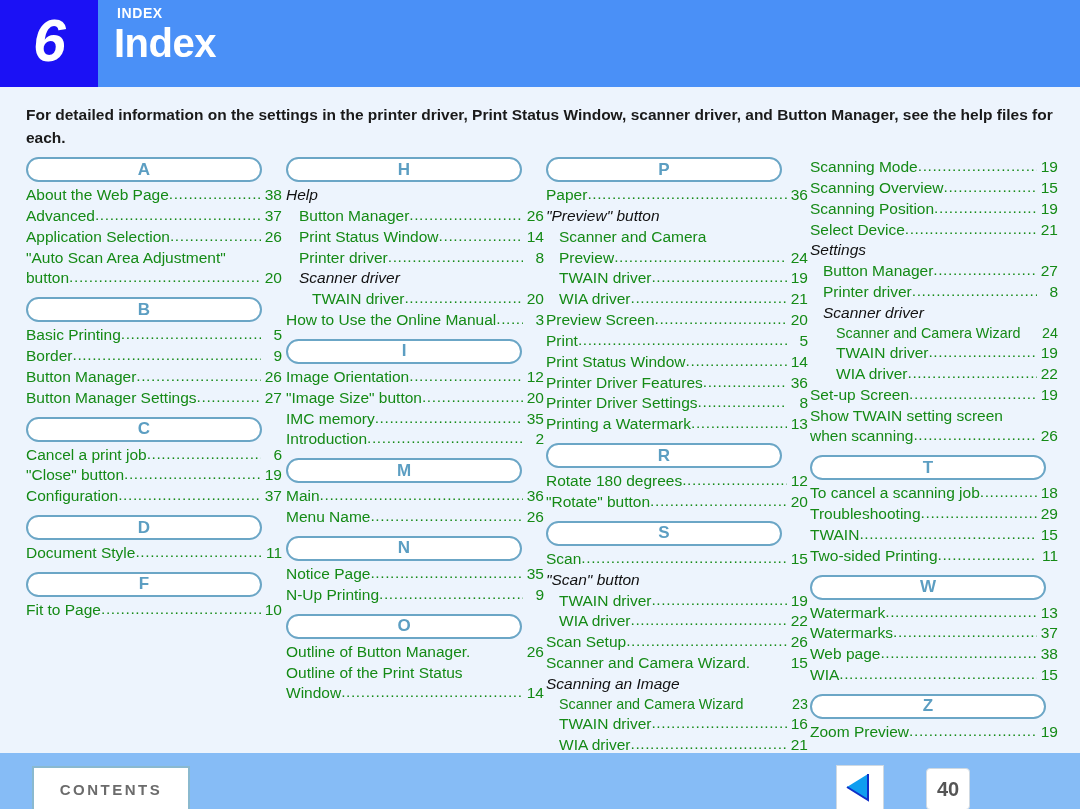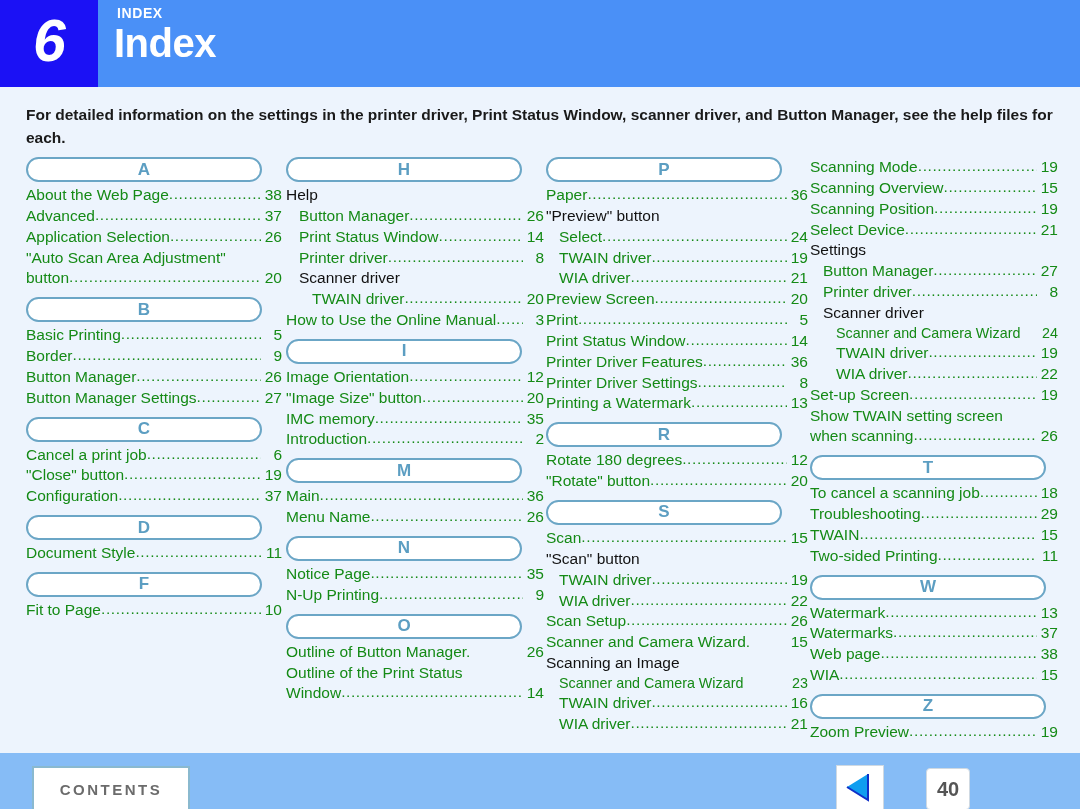--- a/index.html
+++ b/index.html
@@ -81,21 +81,21 @@
   .entry .dots{
     flex:1 1 auto;min-width:0;overflow:hidden;
     margin:0 2px 0 0;
     font-size:15.5px;letter-spacing:0.6px;
     color:#158a16;
     transform:translateY(-1px);
   }
   .entry .pg{flex:0 0 auto;text-align:right;min-width:19px;}
 
   
-  .entry.head{color:#111111;}
+  .entry.head{color:#111111;font-style:italic;}
   .entry.head .dots{color:#111111;}
 
   
   .lv1{padding-left:13px;}
   .lv2{padding-left:26px;}
 
   
   .entry.cond{font-size:14.3px;}
   .entry.cond .dots{font-size:14.3px;}
 
@@ -365,22 +365,27 @@
         <div class="entry">
           <span class="lbl">Paper</span>
           <span class="dots"> ......................................................................</span>
           <span class="pg">36</span>
         </div>
         <div class="entry head nodots">
           <span class="lbl">"Preview" button</span>
           <span class="dots"> ......................................................................</span>
           <span class="pg"></span>
         </div>
-        <div class="entry lv1">
-          <span class="lbl">Select</span>
+        <div class="entry lv1 nodots">
+          <span class="lbl">Scanner and Camera</span>
+          <span class="dots"> ......................................................................</span>
+          <span class="pg"></span>
+        </div>
+        <div class="entry lv1">
+          <span class="lbl">Preview</span>
           <span class="dots"> ......................................................................</span>
           <span class="pg">24</span>
         </div>
         <div class="entry lv1">
           <span class="lbl">TWAIN driver</span>
           <span class="dots"> ......................................................................</span>
           <span class="pg">19</span>
         </div>
         <div class="entry lv1">
           <span class="lbl">WIA driver</span>

